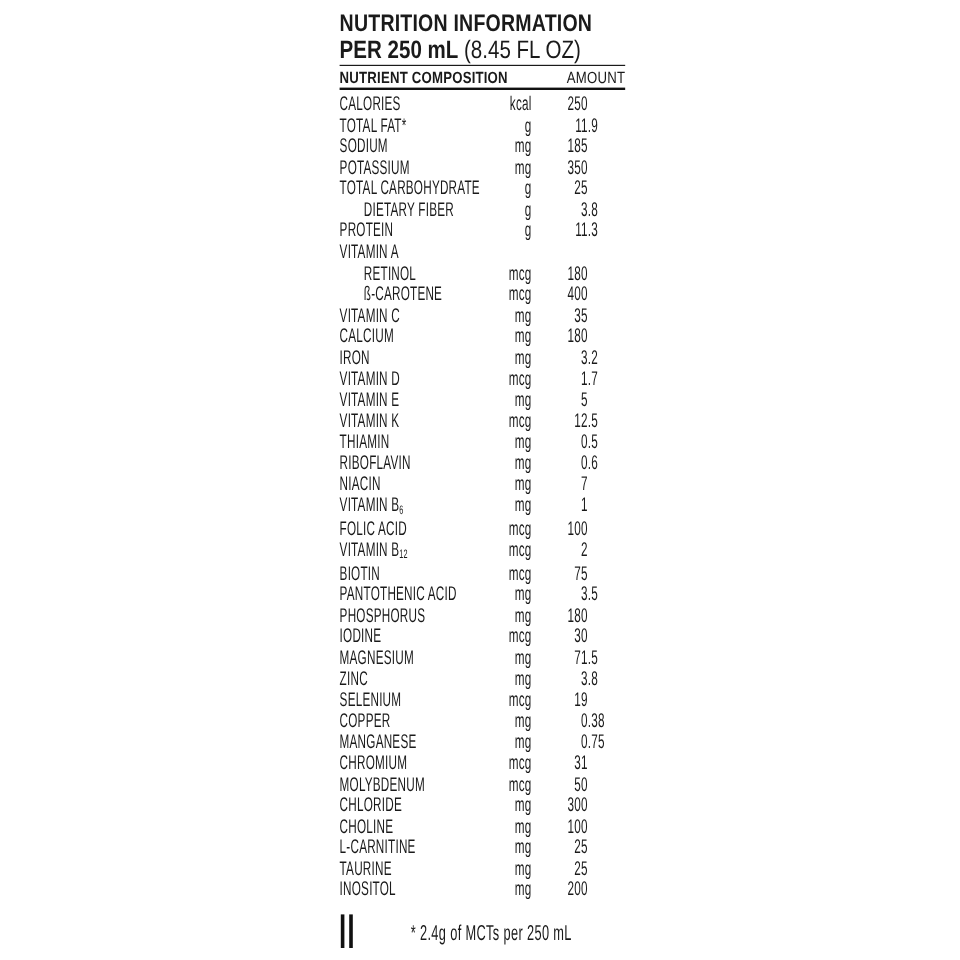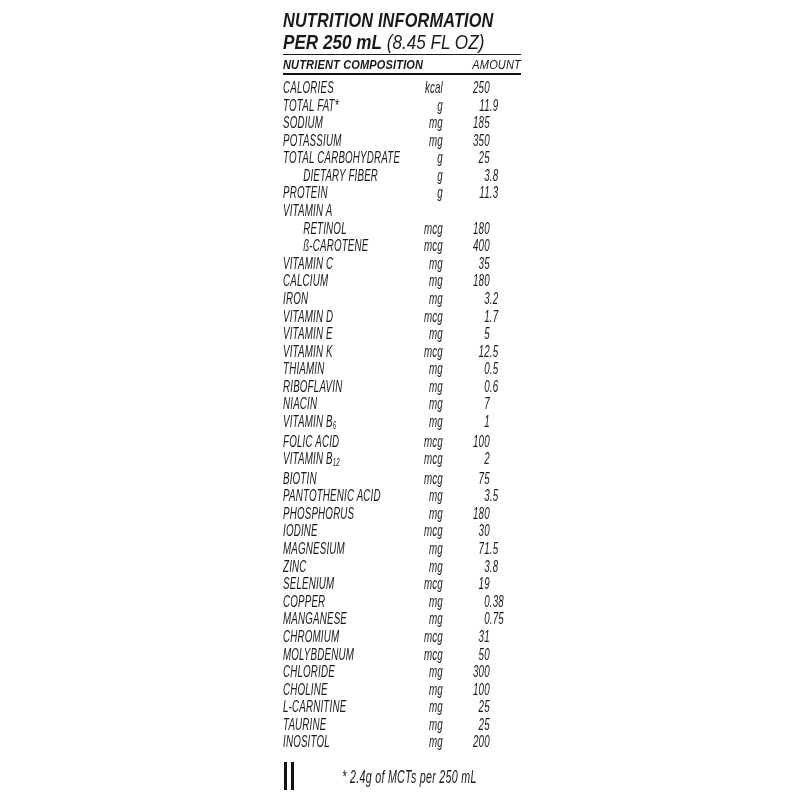--- a/index.html
+++ b/index.html
@@ -1,21 +1,21 @@
 <!DOCTYPE html>
 <html><head>
 <meta charset="utf-8">
 <style>
   html,body{margin:0;padding:0;}
   body{
     width:800px;height:800px;background:#ffffff;position:relative;
     font-family:"Liberation Sans", sans-serif;color:#1a1a1a;
     overflow:hidden;
   }
-  .panel{position:absolute;left:283px;top:9px;font-style:italic;}
+  .panel{position:absolute;left:283px;top:9px;}
   
   .hdr{width:292px;transform:scaleX(0.815);transform-origin:left top;}
   .title{font-size:20px;font-weight:700;line-height:22px;letter-spacing:0.2px;white-space:nowrap;}
   .serving{font-size:21px;line-height:22px;white-space:nowrap;}
   .serving .b{font-weight:700;}
   .rule-thin{border-top:1.5px solid #1a1a1a;margin-top:1px;}
   .cols{display:flex;justify-content:space-between;align-items:flex-end;height:17px;font-size:13.5px;letter-spacing:0.2px;}
   .cols .c1{font-weight:700;}
   .rule-thick{border-top:2.5px solid #111;margin-top:1px;}
   

